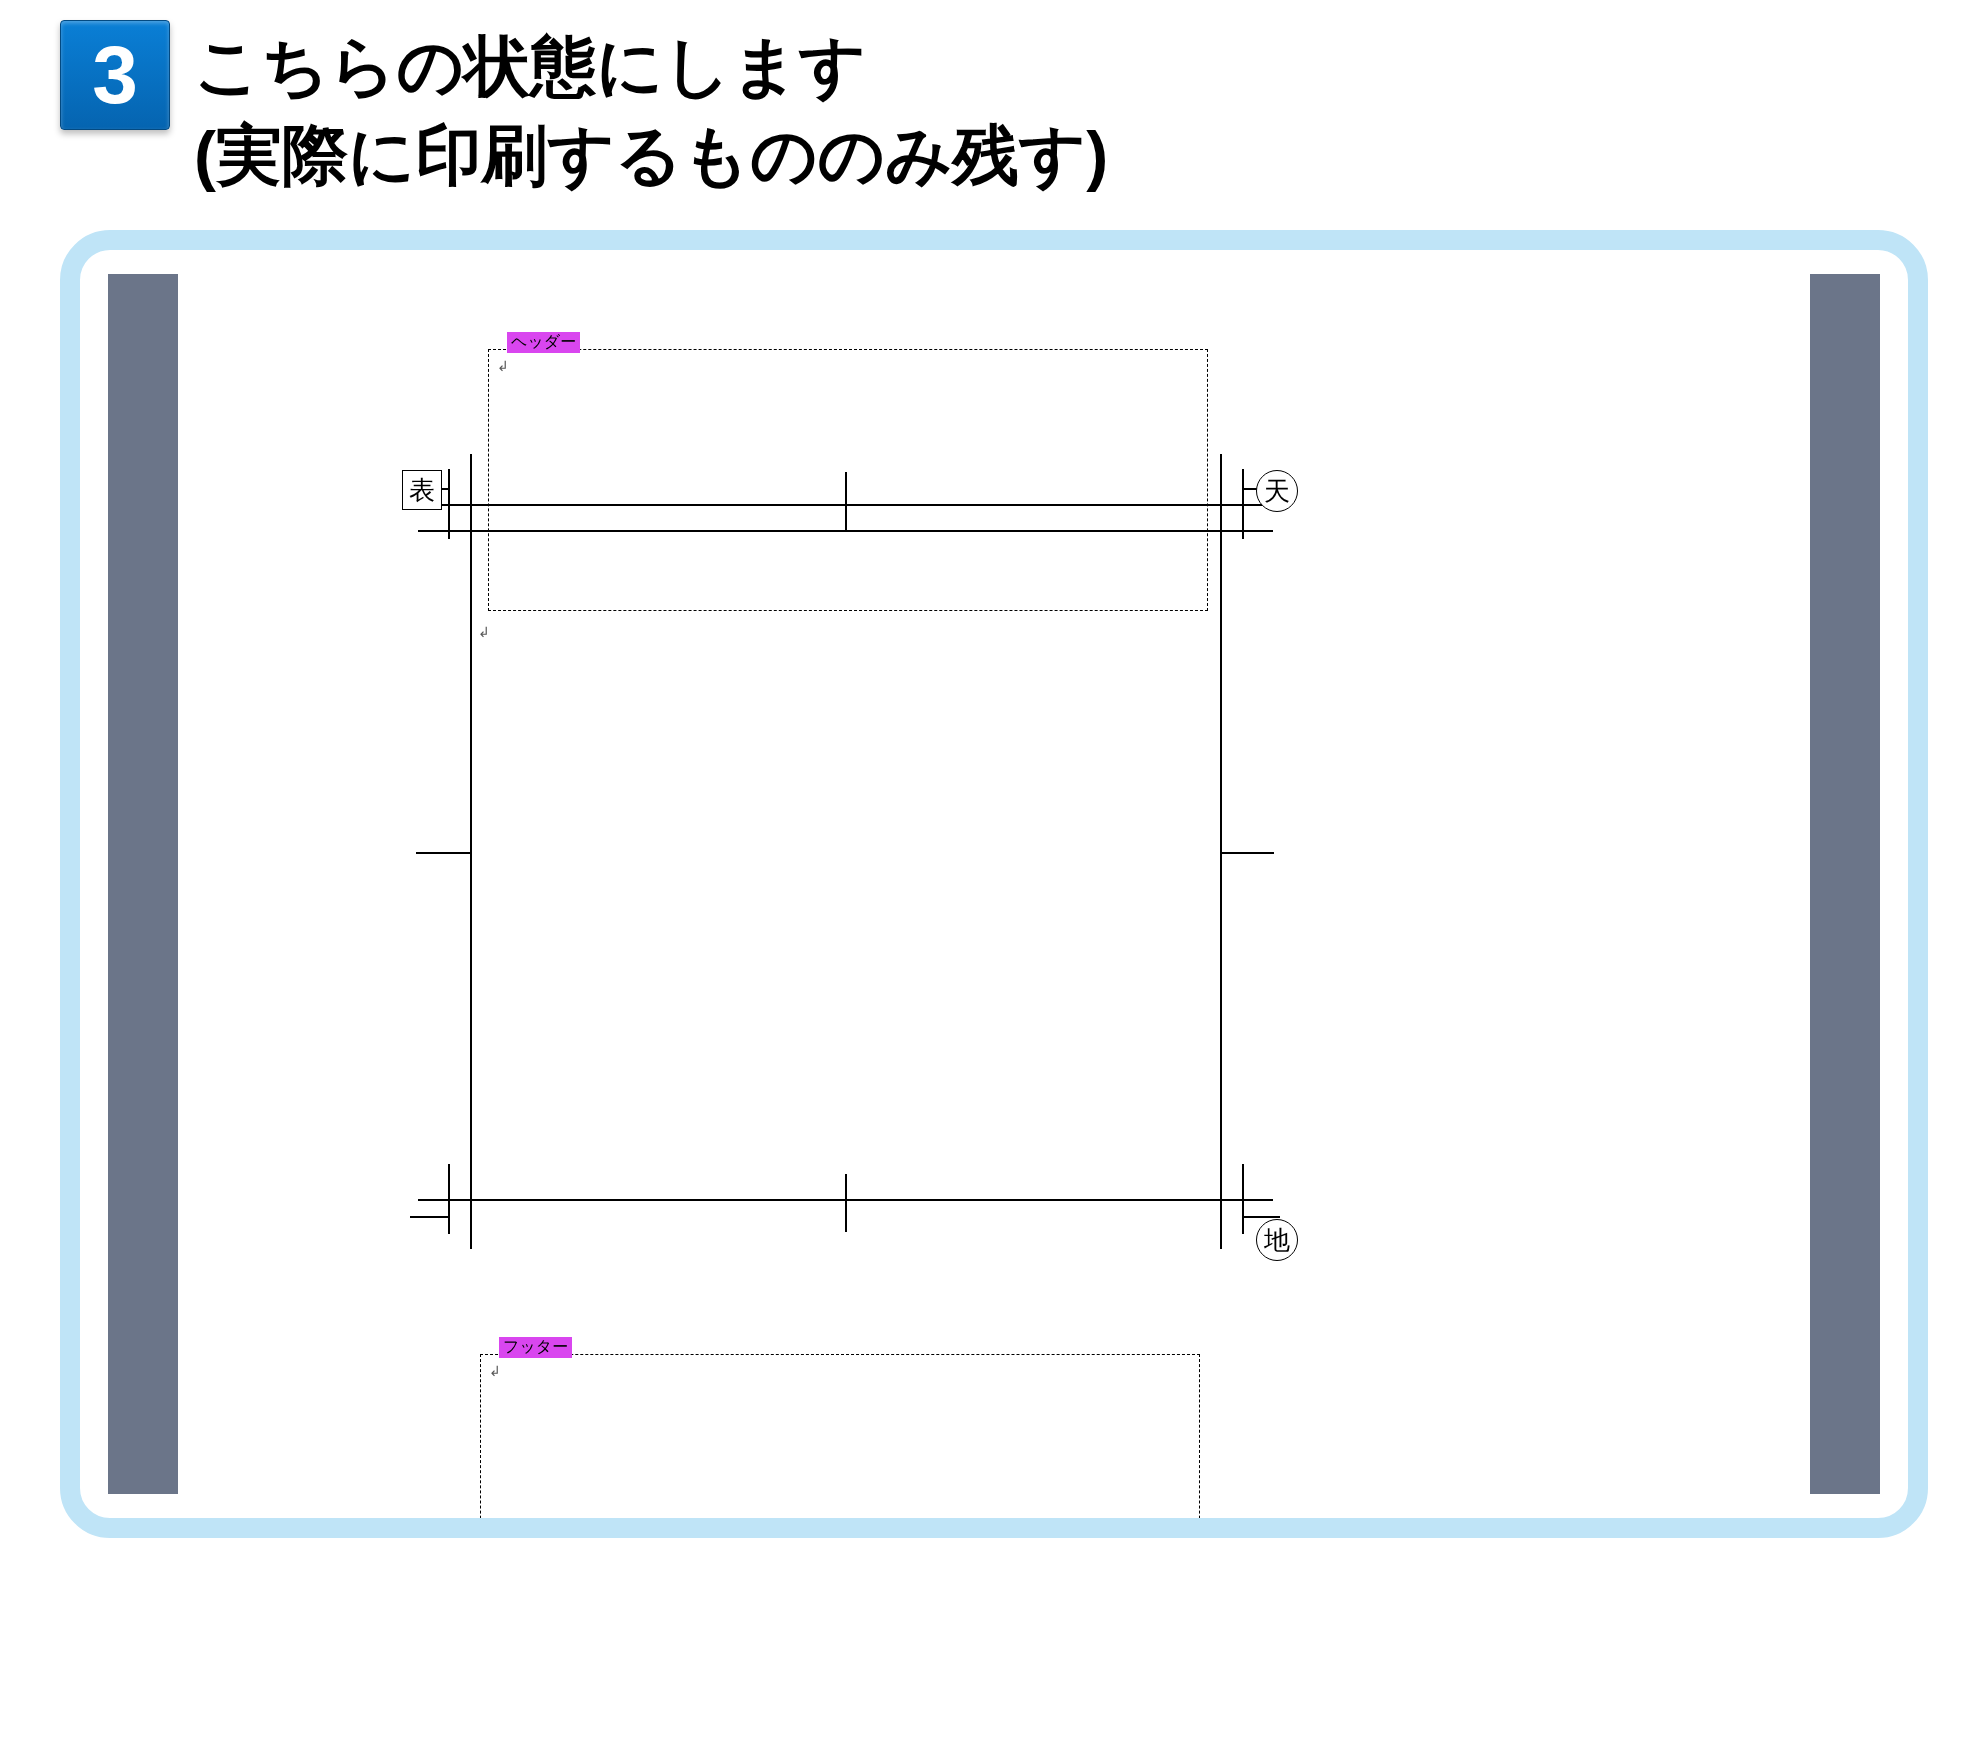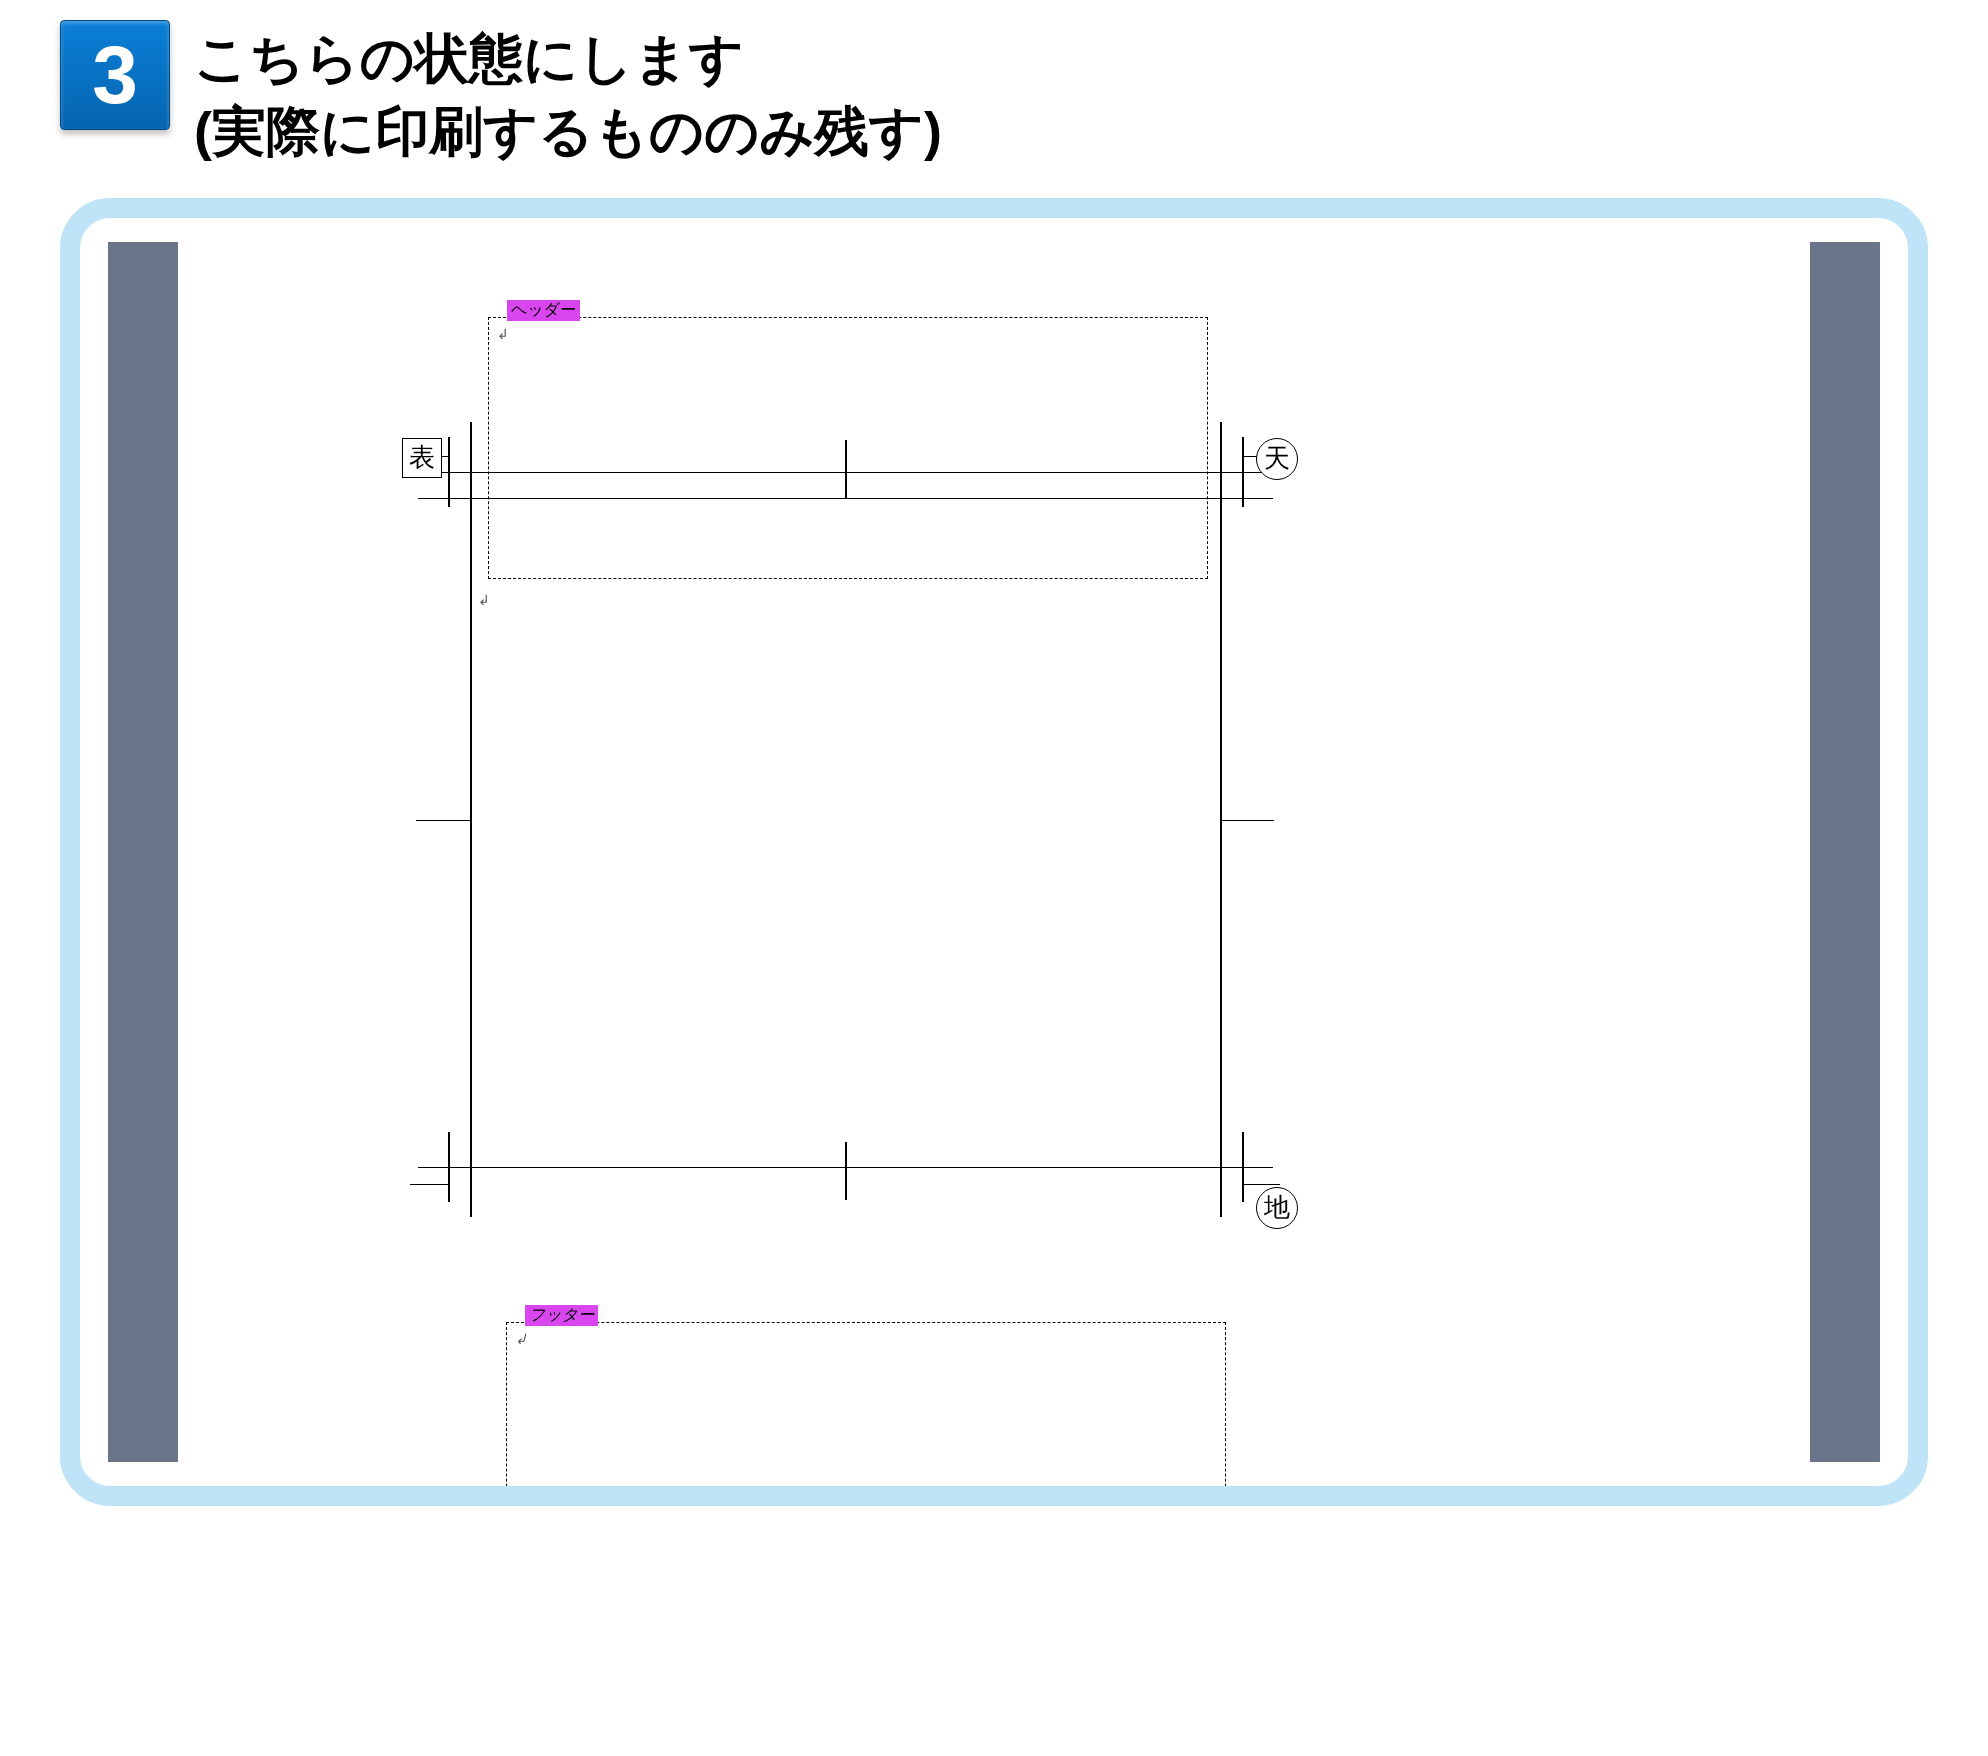--- a/index.html
+++ b/index.html
@@ -24,21 +24,21 @@
     display: flex;
     align-items: center;
     justify-content: center;
     color: #fff;
     font-size: 82px;
     font-weight: 600;
     border-radius: 4px;
     flex-shrink: 0;
   }
   .step-title {
-    font-size: 54px;
+    font-size: 66px;
     font-weight: 800;
     color: #000;
     line-height: 1.35;
     padding-top: 2px;
   }
   .frame {
     border: 20px solid #bfe4f7;
     border-radius: 50px;
     padding: 24px 28px;
     background: #fff;
@@ -178,20 +178,20 @@
       <div class="mark-label square" style="left:224px; top:196px;">
         <span>表</span>
       </div>
       <div class="mark-label circle" style="left:1078px; top:196px;">
         <span>天</span>
       </div>
       <div class="mark-label circle" style="left:1078px; top:945px;">
         <span>地</span>
       </div>
 
-      <div class="dashed-box" style="left:328px; top:1080px; width:720px; height:200px; border-bottom:none;font-style:italic;">
+      <div class="dashed-box" style="left:302px; top:1080px; width:720px; height:200px; border-bottom:none;">
         <span class="label">フッター</span>
         <span class="para-mark" style="top:8px;">↲</span>
       </div>
 
     </div>
   </div>
 </div>
 
 </body></html>

